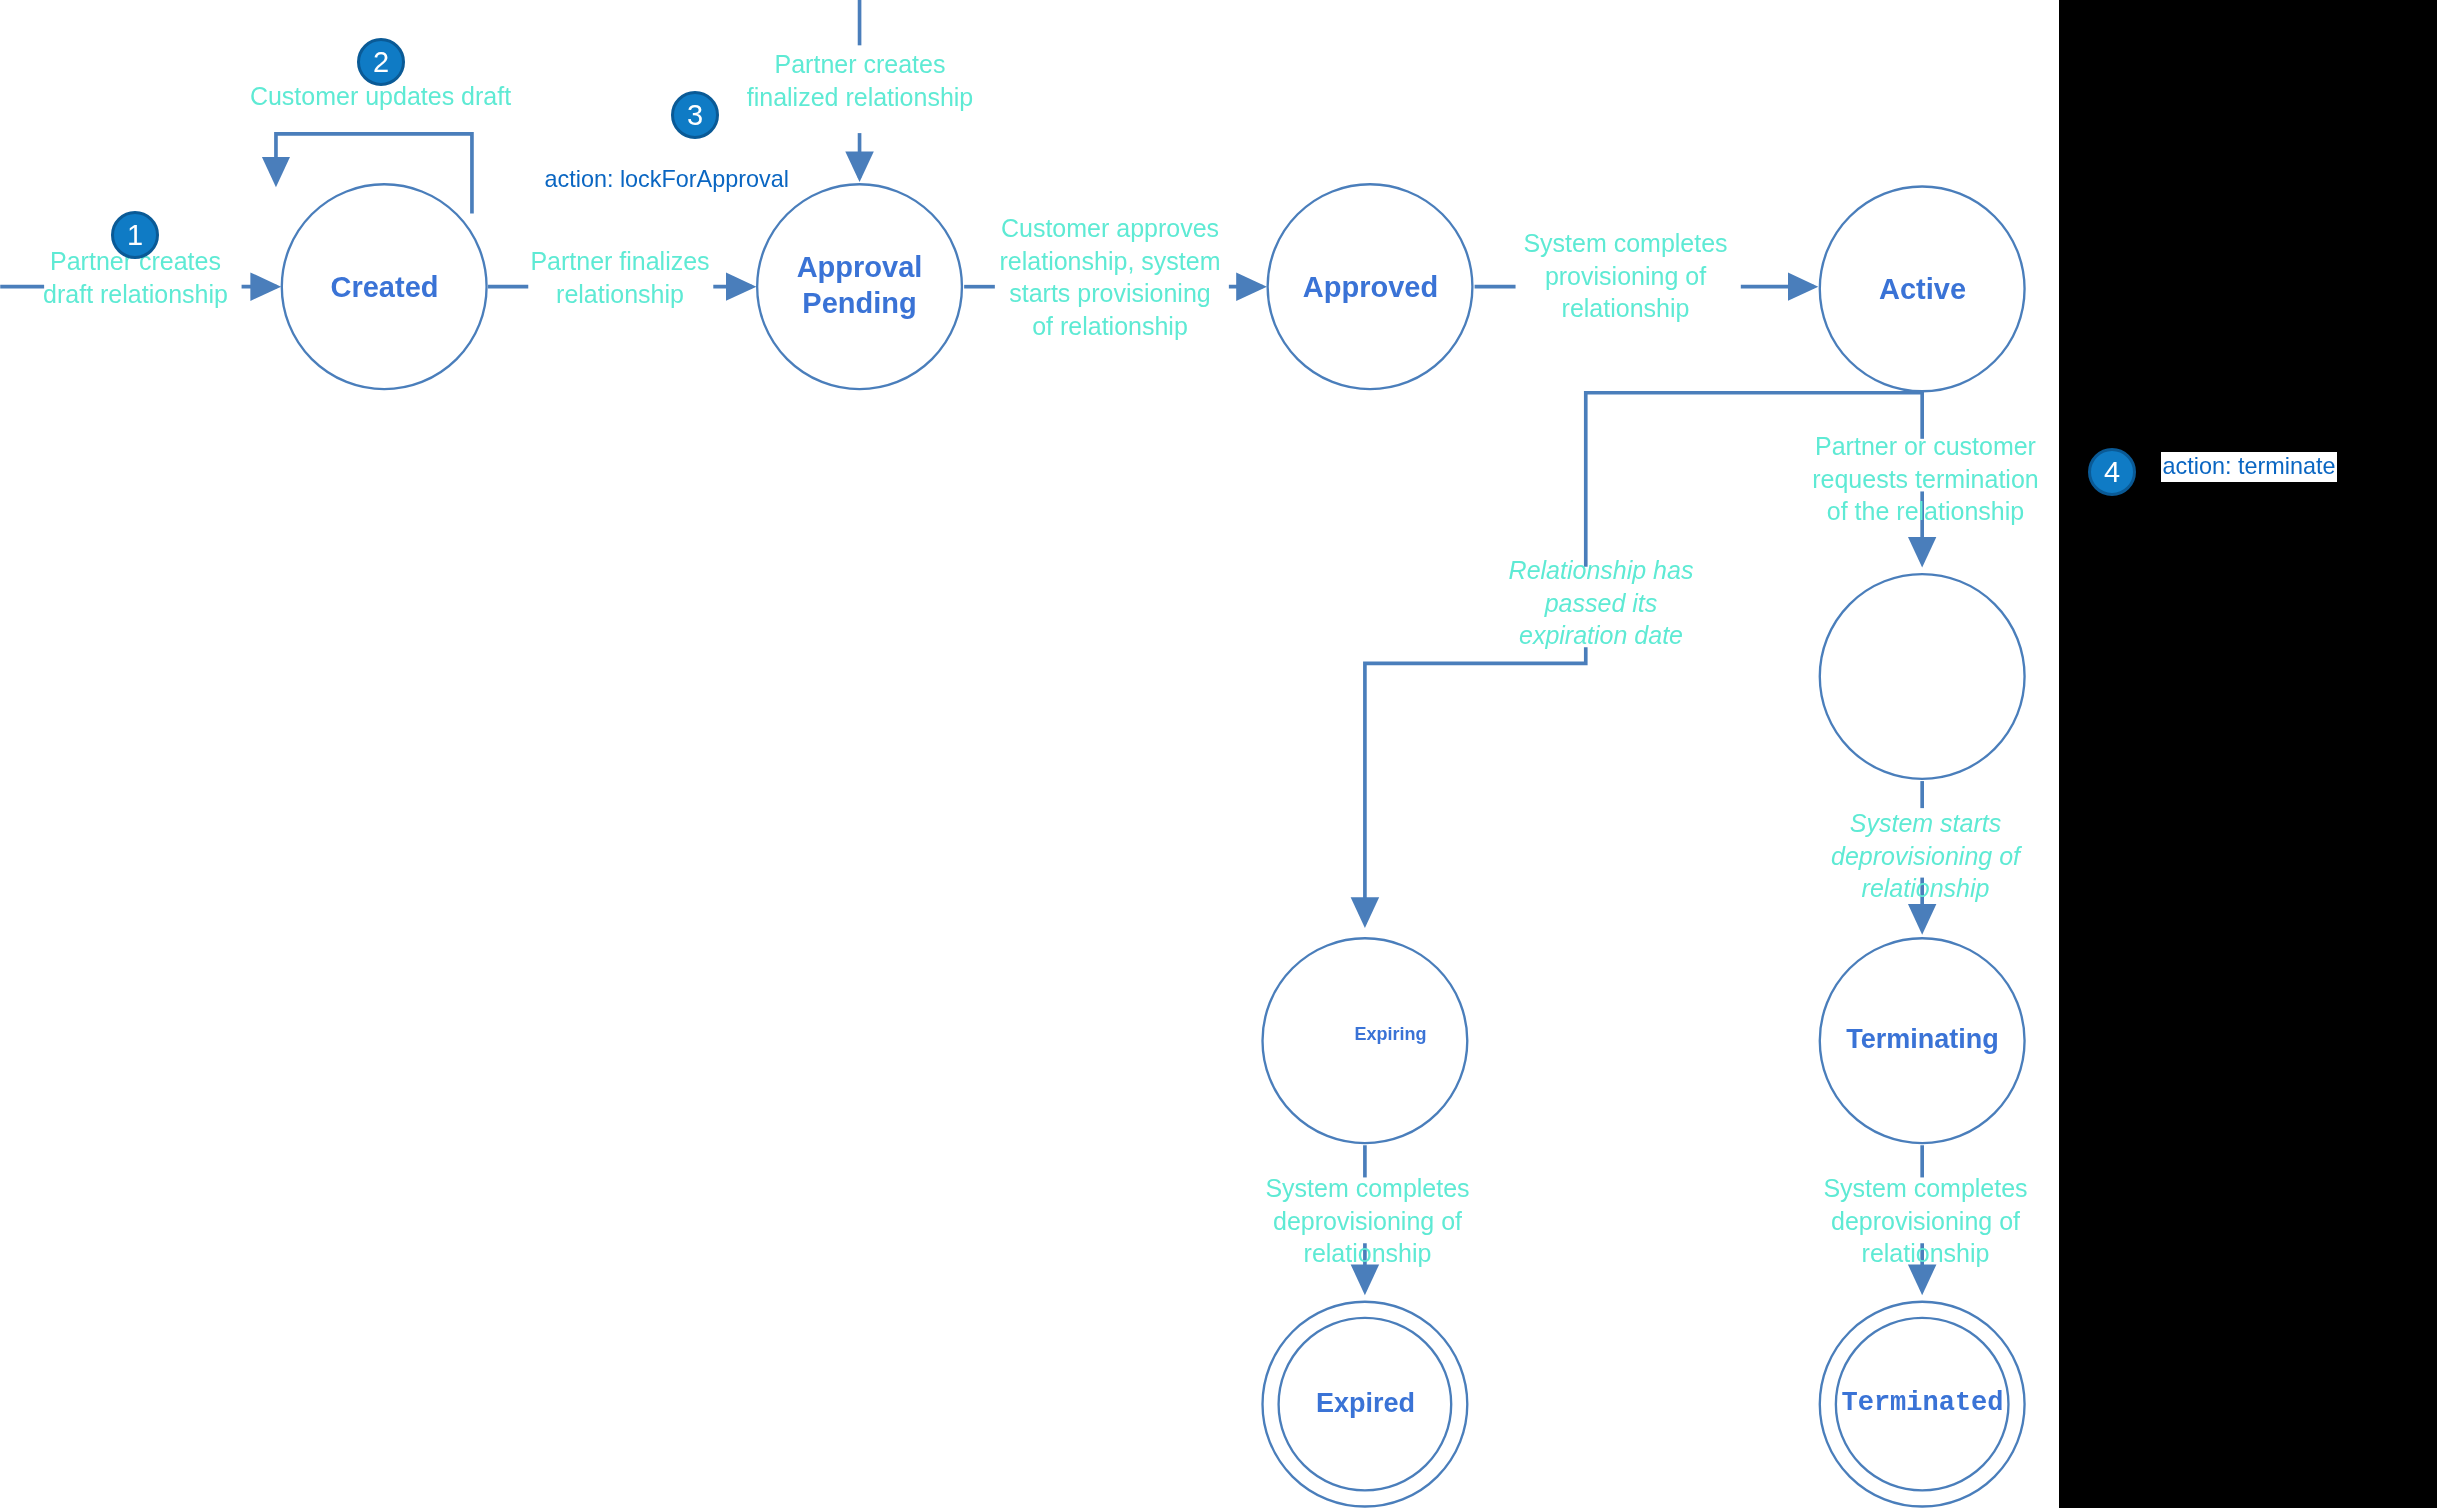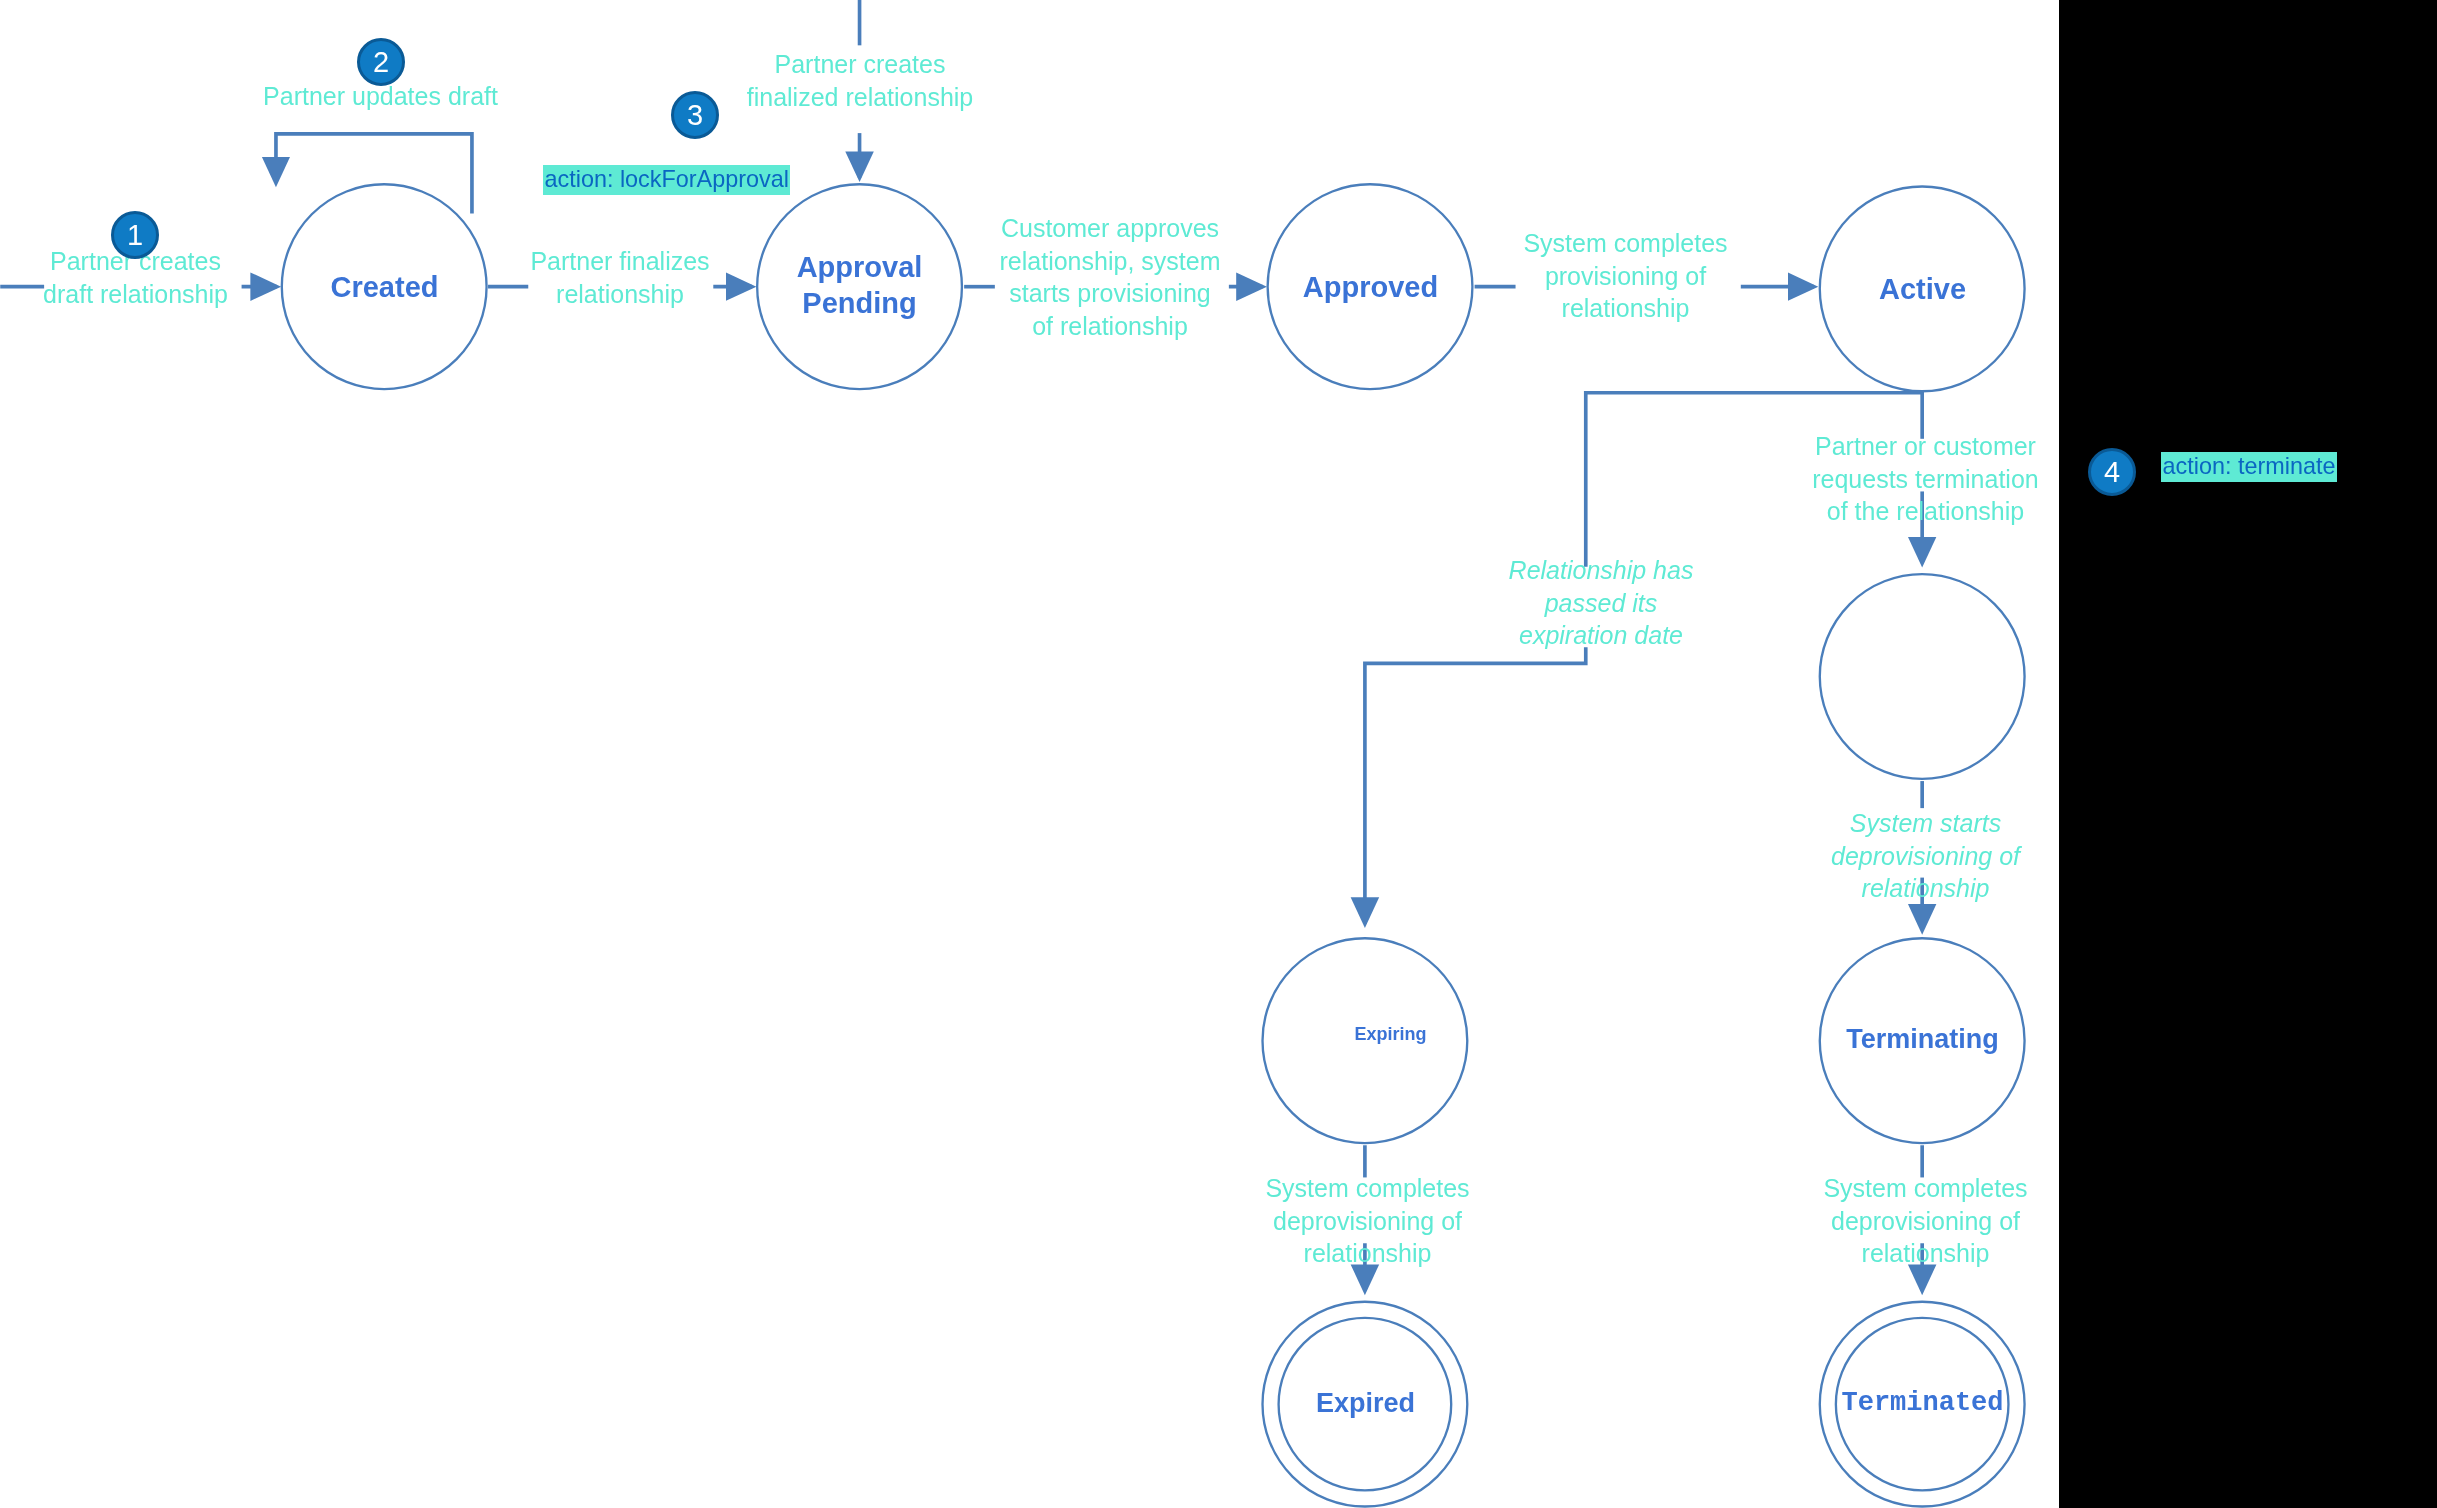--- a/index.html
+++ b/index.html
@@ -8,21 +8,21 @@
          font-family:"Liberation Sans", sans-serif;}
   #canvas{position:absolute;left:0;top:0;width:2059px;height:1508px;background:#ffffff;}
   svg.layer{position:absolute;left:0;top:0;width:2438px;height:1508px;overflow:visible;}
   .edge-label{position:absolute;color:#5eead4;font-size:25px;line-height:1.30;
               text-align:center;white-space:pre-line;}
   .state-label{position:absolute;color:#3a73d6;font-weight:bold;font-size:29px;
                line-height:1.25;text-align:center;white-space:pre-line;}
   .badge{position:absolute;border-radius:50%;background:#0f7bc5;border:3.7px solid #0a5a96;
          color:#ffffff;font-size:29px;display:flex;align-items:center;justify-content:center;
          box-sizing:border-box;}
-  .action-tag{position:absolute;background:#5eead4;color:#0a66c2;font-size:23.4px;
+  .action-tag{position:absolute;background:#ffffff;color:#0a66c2;font-size:23.4px;
               line-height:1.1;padding:1.5px 1.5px 2.9px 1.5px;white-space:nowrap;}
 </style>
 </head>
 <body>
 
 <div id="stage">
 
   <div id="canvas"></div>
 
   <svg class="layer" viewBox="0 0 3333 2062" xmlns="http://www.w3.org/2000/svg">
@@ -119,21 +119,21 @@
 
   <div class="state-label" style="left:1776px; top:1387px; width:293px; font-size:27px;font-family:Liberation Mono, monospace;">Terminated</div>
 
   <div class="state-label" style="left:1244px; top:1023px; width:293px; font-size:18px;">Expiring</div>
 
   <div class="state-label" style="left:1219px; top:1387px; width:293px; font-size:27px;">Expired</div>
 
   <div class="edge-label" style="left:22px;   top:245px;  width:227px;">Partner creates
 draft relationship</div>
 
-  <div class="edge-label" style="left:216px;  top:80px;  width:329px;">Partner updates draft</div>
+  <div class="edge-label" style="left:216px;  top:80px;  width:329px;">Customer updates draft</div>
 
   <div class="edge-label" style="left:512px;  top:245px;  width:216px;">Partner finalizes
 relationship</div>
 
   <div class="edge-label" style="left:699px;  top:48px;   width:322px;">Partner creates
 finalized relationship</div>
 
   <div class="edge-label" style="left:984px; top:212px;  width:252px;">Customer approves
 relationship, system
 starts provisioning

